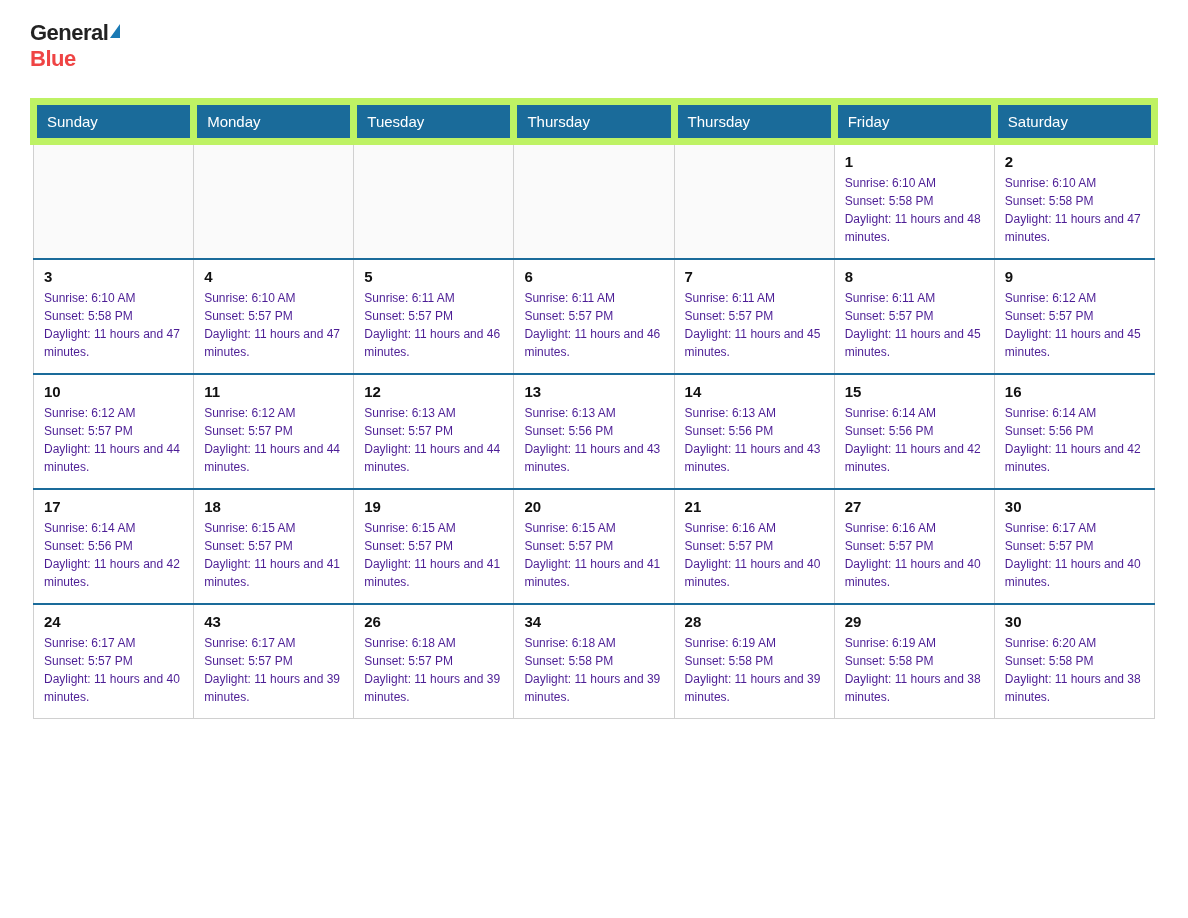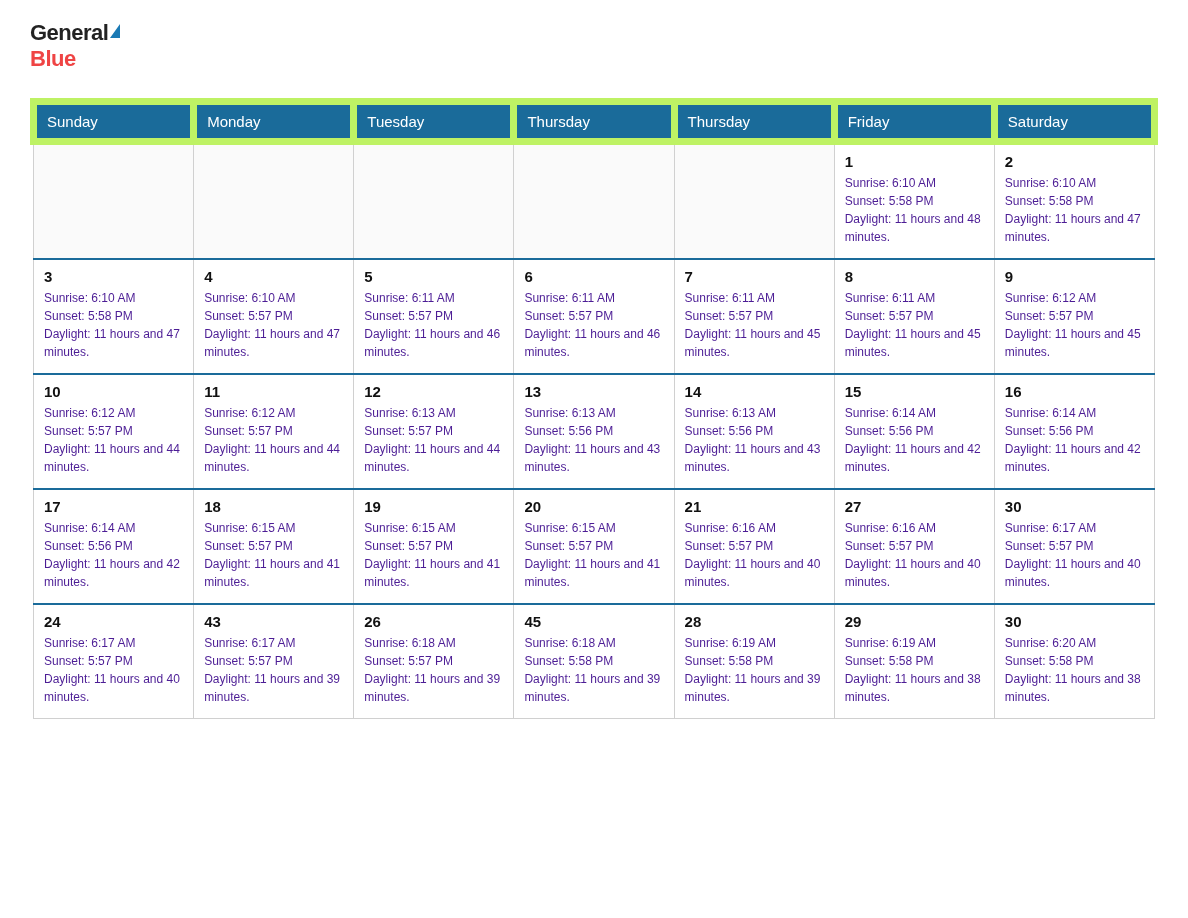--- a/index.html
+++ b/index.html
@@ -246,21 +246,21 @@
         </td>
         <td>
           <span class="day-number">43</span>
           <div class="day-info">Sunrise: 6:17 AM<br>Sunset: 5:57 PM<br>Daylight: 11 hours and 39 minutes.</div>
         </td>
         <td>
           <span class="day-number">26</span>
           <div class="day-info">Sunrise: 6:18 AM<br>Sunset: 5:57 PM<br>Daylight: 11 hours and 39 minutes.</div>
         </td>
         <td>
-          <span class="day-number">45</span>
+          <span class="day-number">34</span>
           <div class="day-info">Sunrise: 6:18 AM<br>Sunset: 5:58 PM<br>Daylight: 11 hours and 39 minutes.</div>
         </td>
         <td>
           <span class="day-number">28</span>
           <div class="day-info">Sunrise: 6:19 AM<br>Sunset: 5:58 PM<br>Daylight: 11 hours and 39 minutes.</div>
         </td>
         <td>
           <span class="day-number">29</span>
           <div class="day-info">Sunrise: 6:19 AM<br>Sunset: 5:58 PM<br>Daylight: 11 hours and 38 minutes.</div>
         </td>

